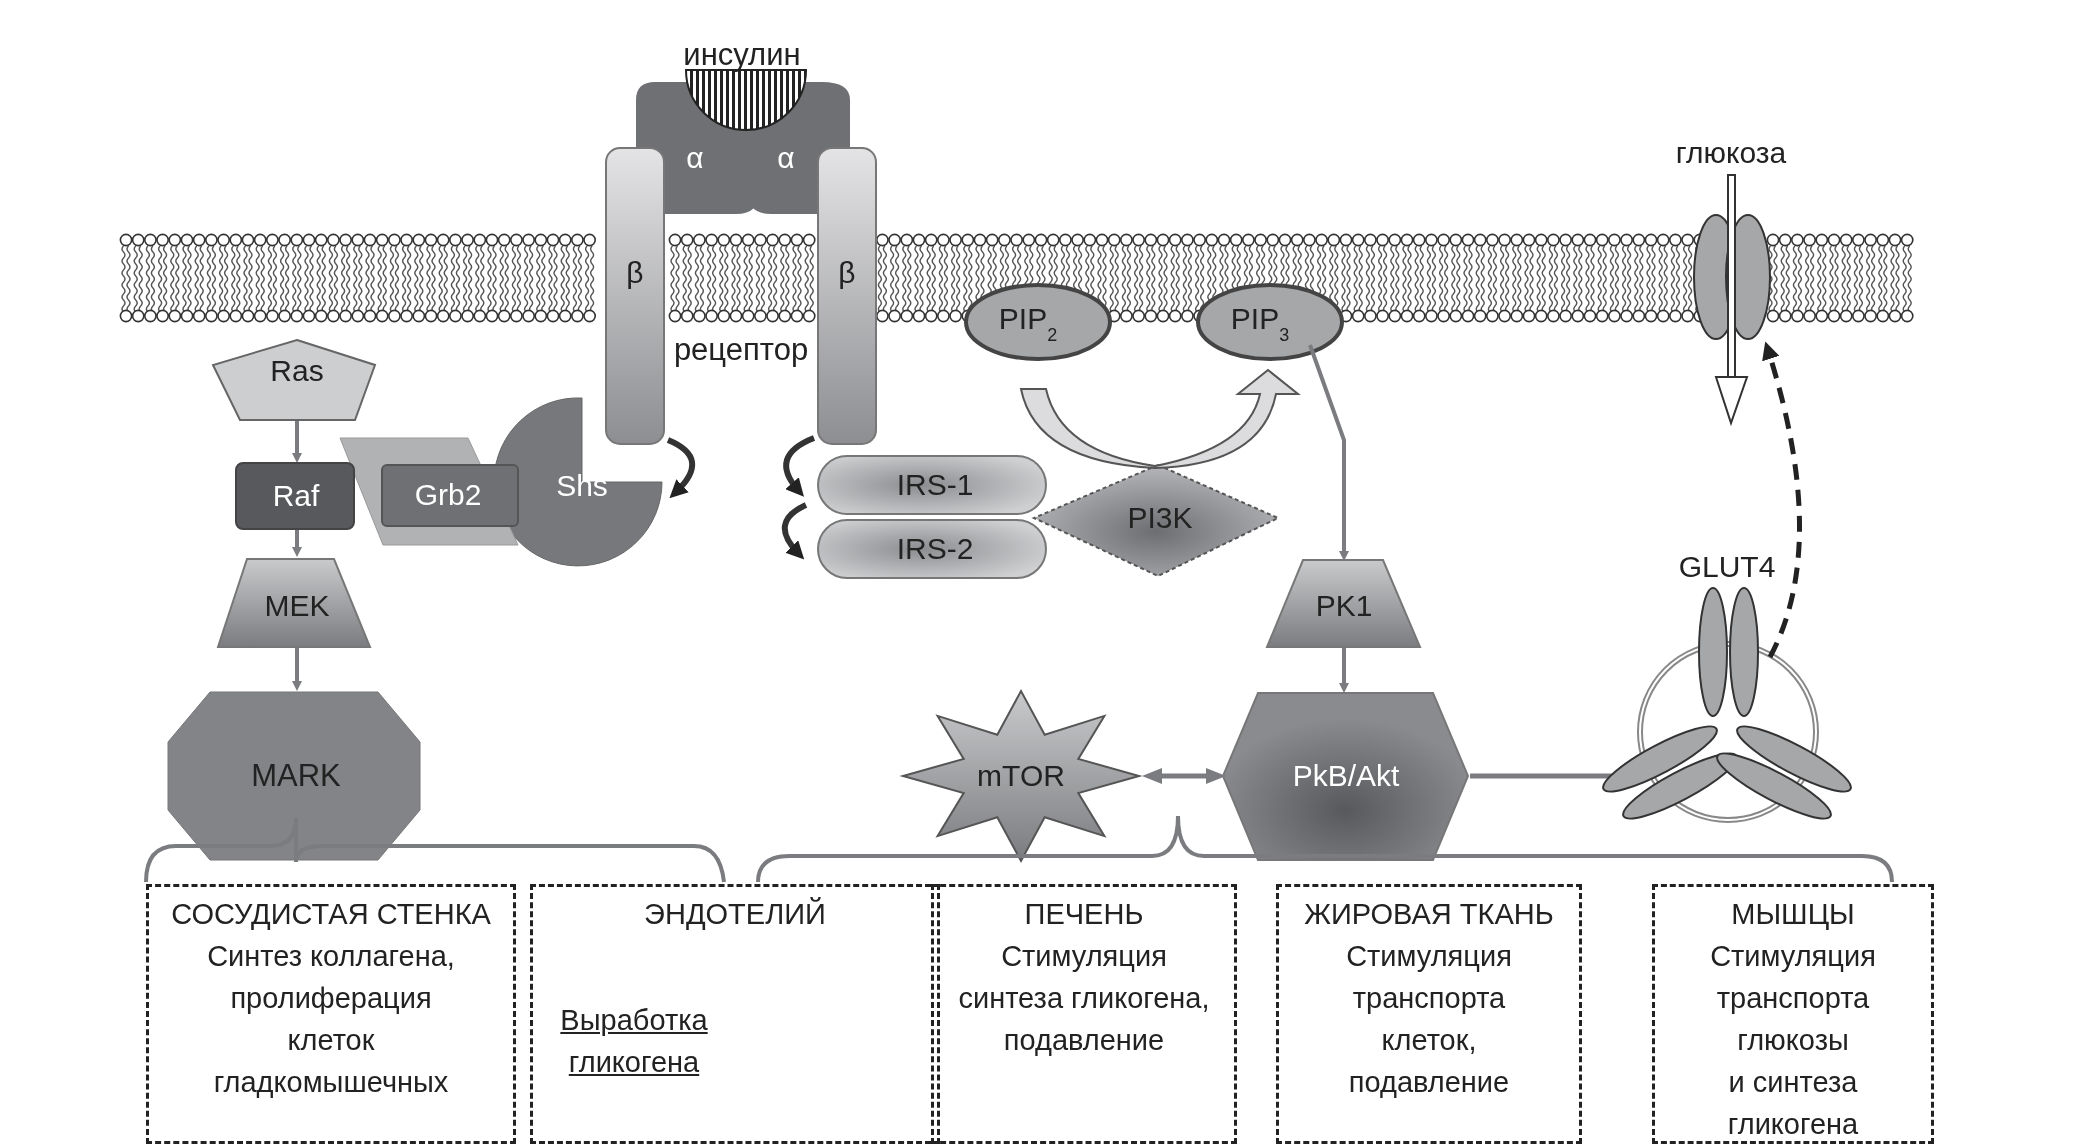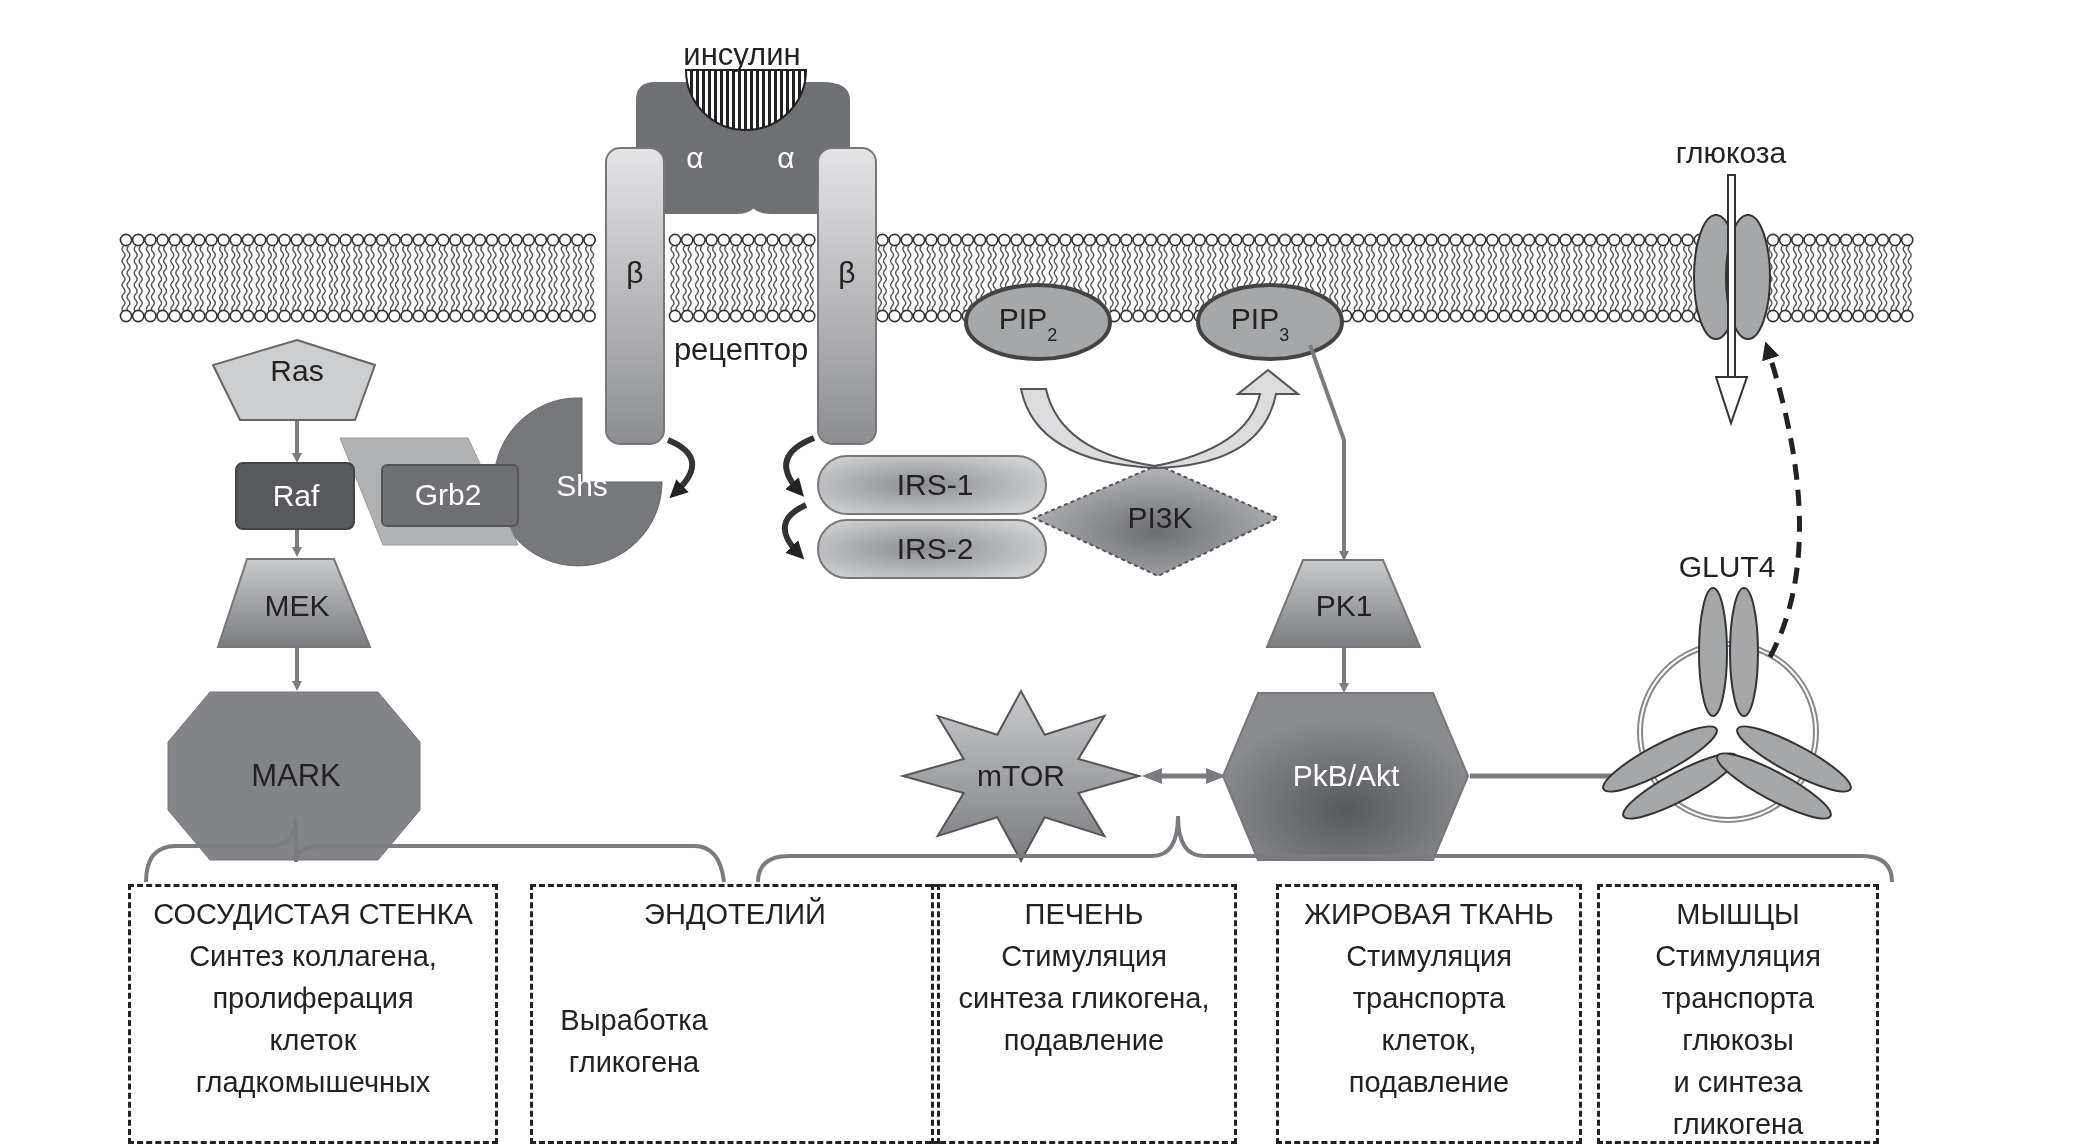--- a/index.html
+++ b/index.html
@@ -2,21 +2,21 @@
 <html><head>
 <meta charset="utf-8">
 <style>
   html,body{margin:0;padding:0;background:#fff;}
   body{width:2074px;height:1147px;position:relative;overflow:hidden;font-family:"Liberation Sans","DejaVu Sans",sans-serif;}
   svg{position:absolute;left:0;top:0;}
   .lbl{font-family:"Liberation Sans","DejaVu Sans",sans-serif;fill:#222;}
   .lbl-w{fill:#fff;}
   .box{position:absolute;top:884px;height:260px;border:3px dashed #222;box-sizing:border-box;text-align:center;font-family:"Liberation Sans",sans-serif;font-size:29px;color:#222;line-height:42px;}
   .box .ttl{display:block;margin-top:6px;}
-  .endo-col{position:absolute;width:50%;}
+  .endo-col{position:absolute;width:50%;text-decoration:underline;}
 </style>
 </head>
 <body>
 
 <svg width="2074" height="1147" viewBox="0 0 2074 1147">
   <defs>
     <linearGradient id="gBar" x1="0" y1="0" x2="0" y2="1">
       <stop offset="0" stop-color="#e4e4e6"></stop>
         <stop offset="1" stop-color="#8d8e91"></stop>
     </linearGradient>
@@ -412,21 +412,21 @@
     <ellipse cx="1748" cy="277" rx="22" ry="62" fill="#a6a7a9" stroke="#333" stroke-width="2"></ellipse>
     <rect x="1728" y="175" width="7" height="205" fill="#fff" stroke="#333" stroke-width="2"></rect>
     <polygon points="1716,377 1747,377 1731,423" fill="#fff" stroke="#333" stroke-width="2"></polygon>
   </g>
   <text class="lbl" x="1731" y="163" font-size="30" text-anchor="middle">глюкоза</text>
 
   <path d="M146,882 Q146,846 176,846 H270 Q296,846 296,818 V862 Q296,846 322,846 H694 Q720,846 724,882" fill="none" stroke="#7b7c7f" stroke-width="4"></path>
   <path d="M758,882 Q758,856 790,856 H1152 Q1178,856 1178,816 Q1178,856 1204,856 H1862 Q1892,856 1892,882" fill="none" stroke="#7b7c7f" stroke-width="4"></path>
 </svg>
 
-<div class="box" style="left:128px;width:370px;">
+<div class="box" style="left:146px;width:370px;">
   <span class="ttl">СОСУДИСТАЯ СТЕНКА</span>
   <div>Синтез коллагена,</div>
   <div>пролиферация</div>
   <div>клеток</div>
   <div>гладкомышечных</div>
 </div>
 <div class="box" style="left:530px;width:410px;">
   <span class="ttl">ЭНДОТЕЛИЙ</span>
   <div class="endo-col" style="left:0;top:112px;">
     <div>Выработка</div>
@@ -439,20 +439,20 @@
   <div>синтеза гликогена,</div>
   <div>подавление</div>
 </div>
 <div class="box" style="left:1276px;width:306px;">
   <span class="ttl">ЖИРОВАЯ ТКАНЬ</span>
   <div>Стимуляция</div>
   <div>транспорта</div>
   <div>клеток,</div>
   <div>подавление</div>
 </div>
-<div class="box" style="left:1597px;width:282px;">
+<div class="box" style="left:1652px;width:282px;">
   <span class="ttl">МЫШЦЫ</span>
   <div>Стимуляция</div>
   <div>транспорта</div>
   <div>глюкозы</div>
   <div>и синтеза</div>
   <div>гликогена</div>
 </div>
 
 </body></html>

